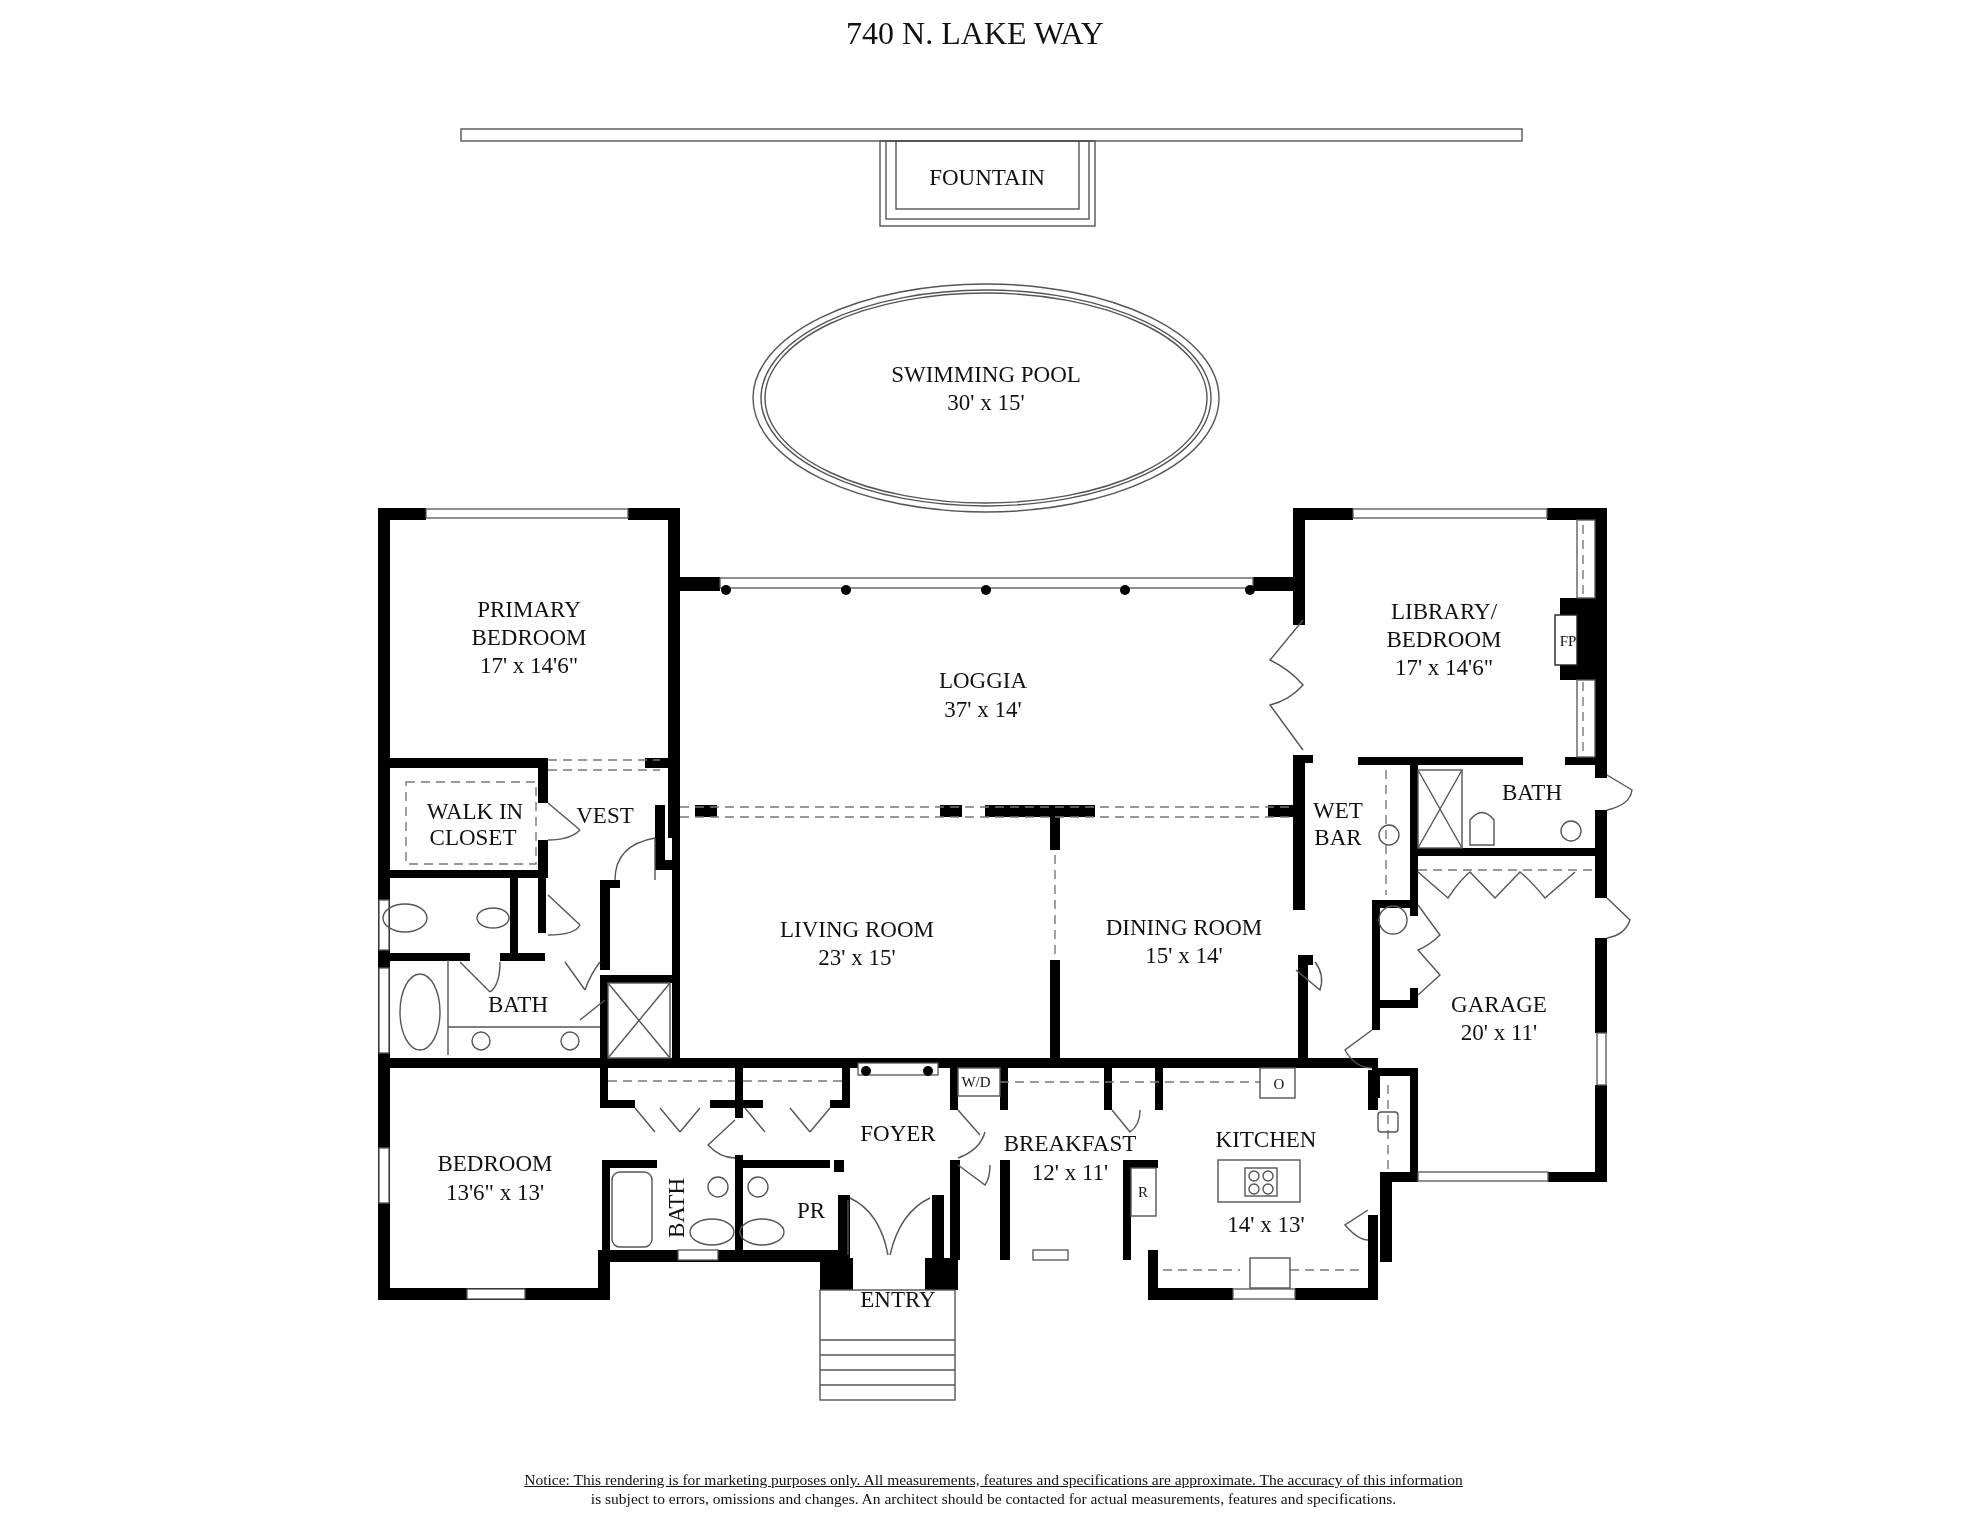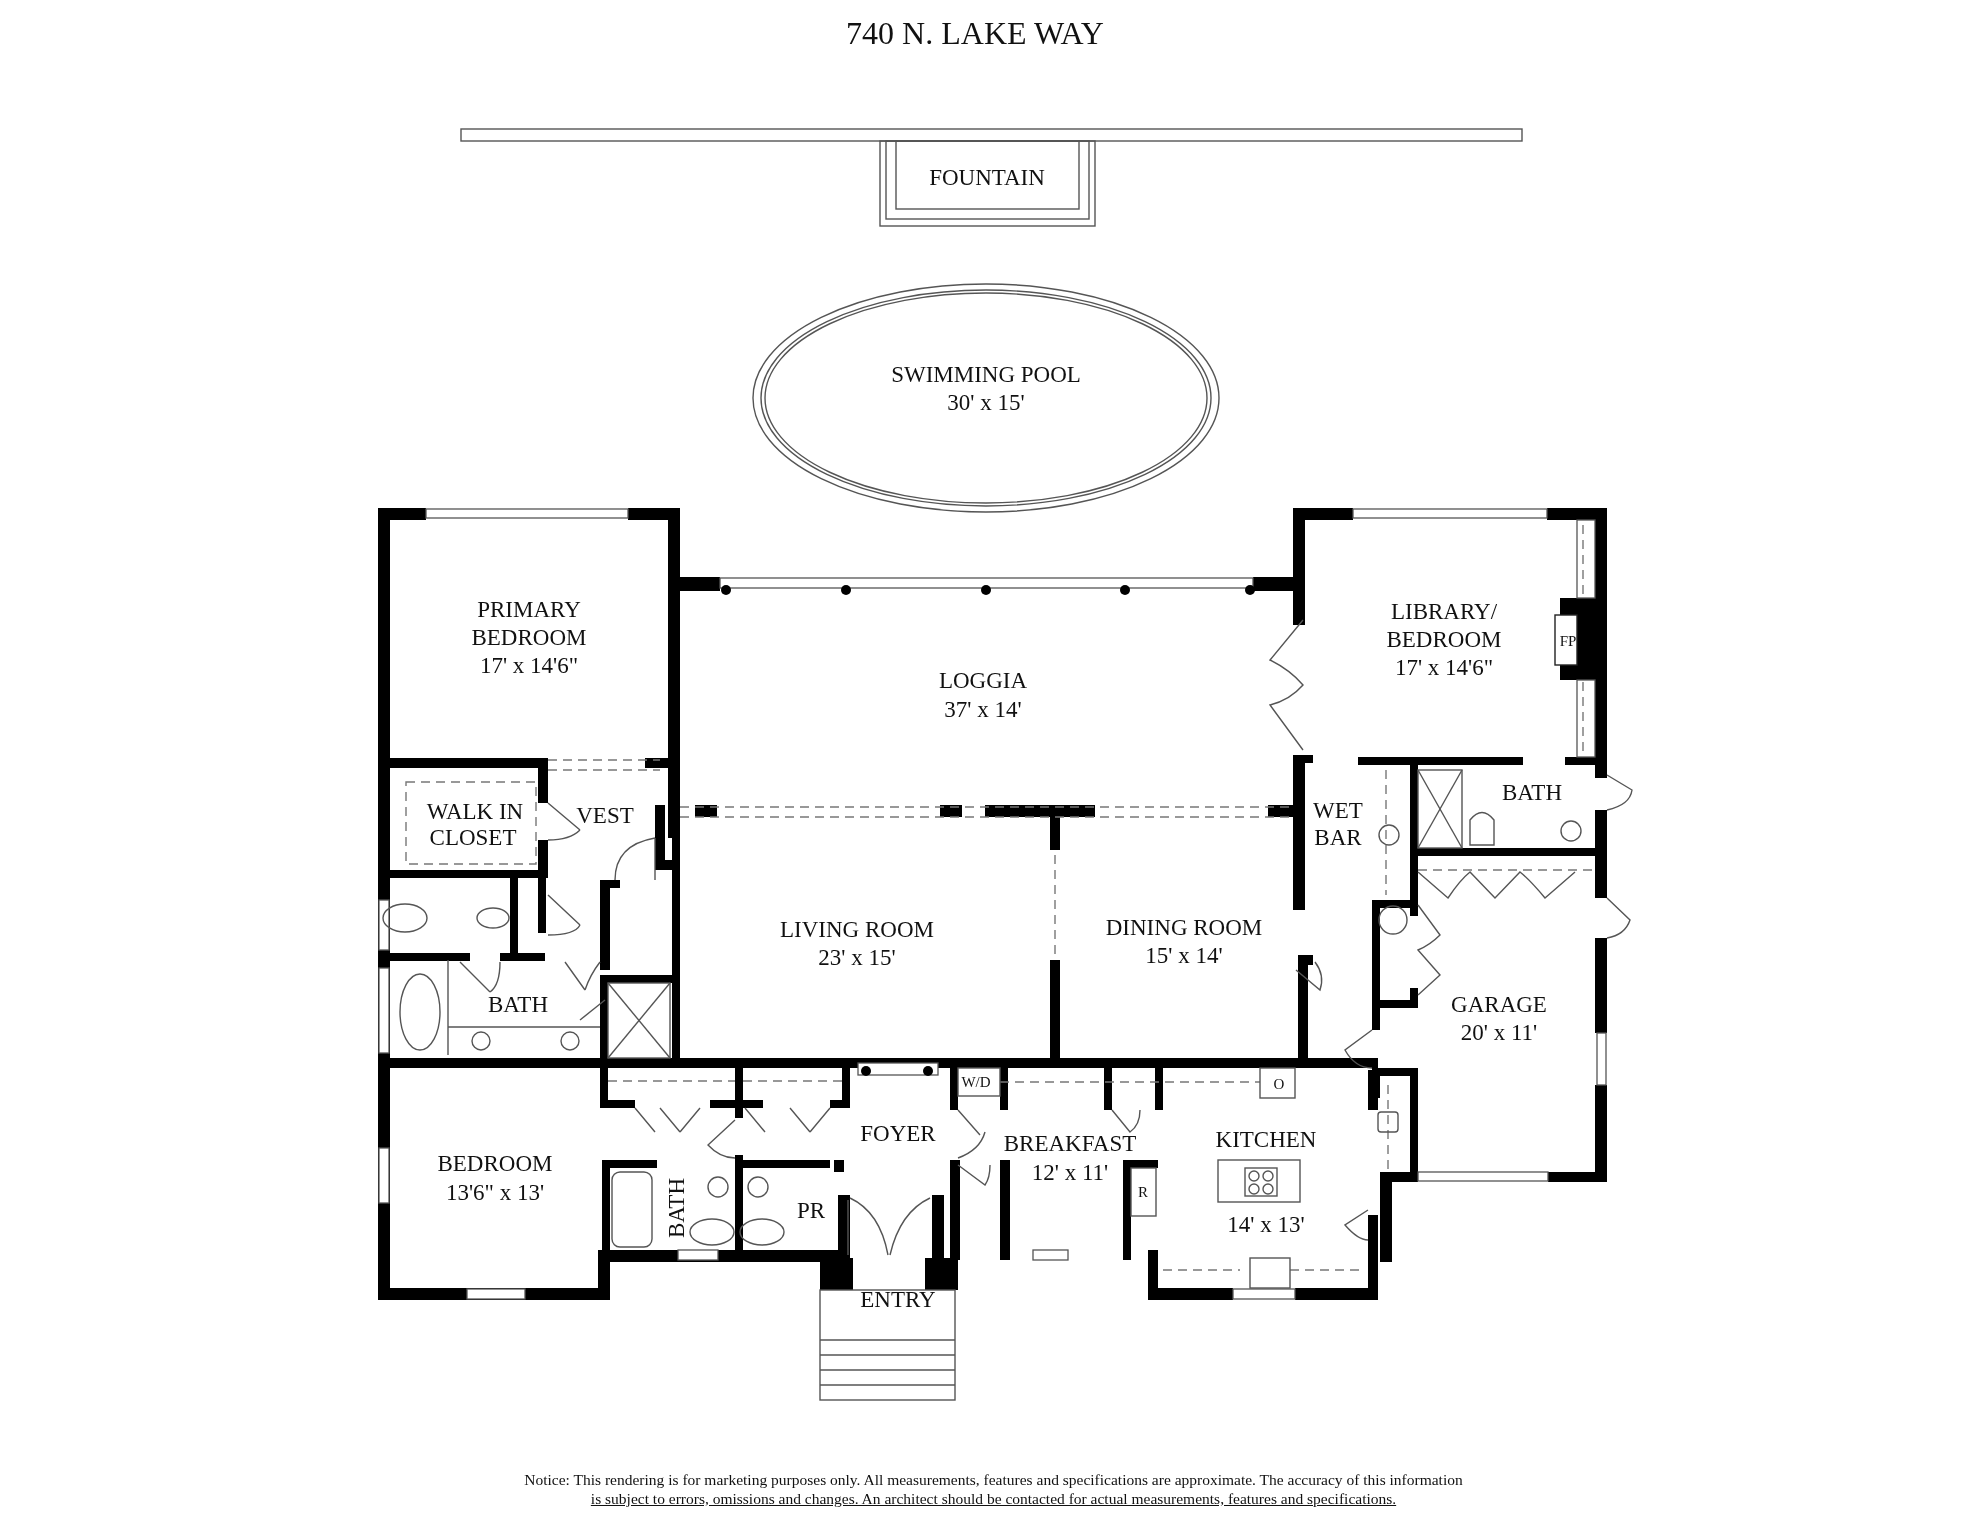--- a/index.html
+++ b/index.html
@@ -320,14 +320,14 @@
 
     <text class="lbl room" x="1266" y="1147">KITCHEN</text>
     <text class="lbl room" x="1266" y="1232">14' x 13'</text>
     <text class="lbl small" x="1143" y="1197">R</text>
     <text class="lbl small" x="1279" y="1089">O</text>
 
     <text class="lbl room" x="898" y="1307">ENTRY</text>
   </g>
 </svg>
 
-<div class="notice" style="top:1470px;">Notice: This rendering is for marketing purposes only. All measurements, features and specifications are approximate. The accuracy of this information</div>
-<div class="notice" style="top:1489px;text-decoration:underline;">is subject to errors, omissions and changes. An architect should be contacted for actual measurements, features and specifications.</div>
+<div class="notice" style="top:1470px;text-decoration:underline;">Notice: This rendering is for marketing purposes only. All measurements, features and specifications are approximate. The accuracy of this information</div>
+<div class="notice" style="top:1489px;">is subject to errors, omissions and changes. An architect should be contacted for actual measurements, features and specifications.</div>
 
 </body></html>

